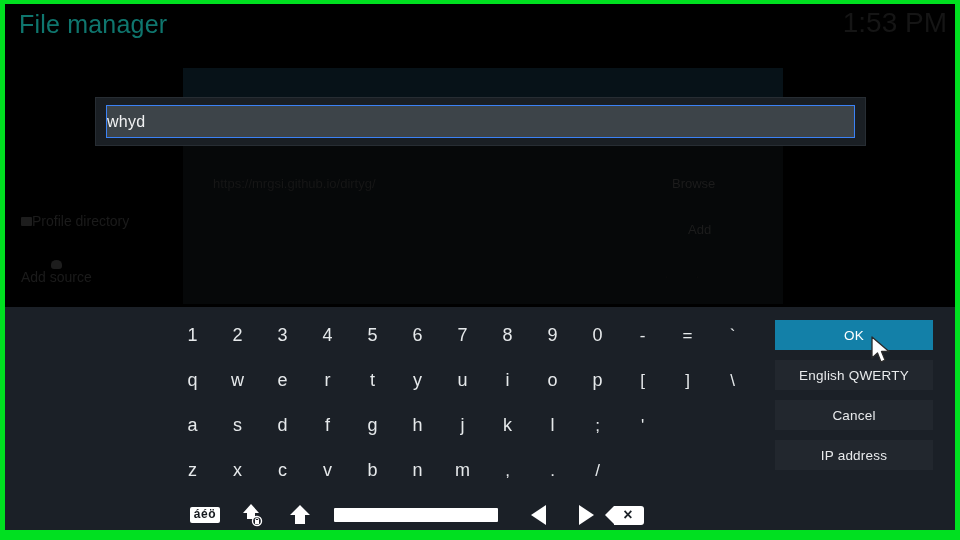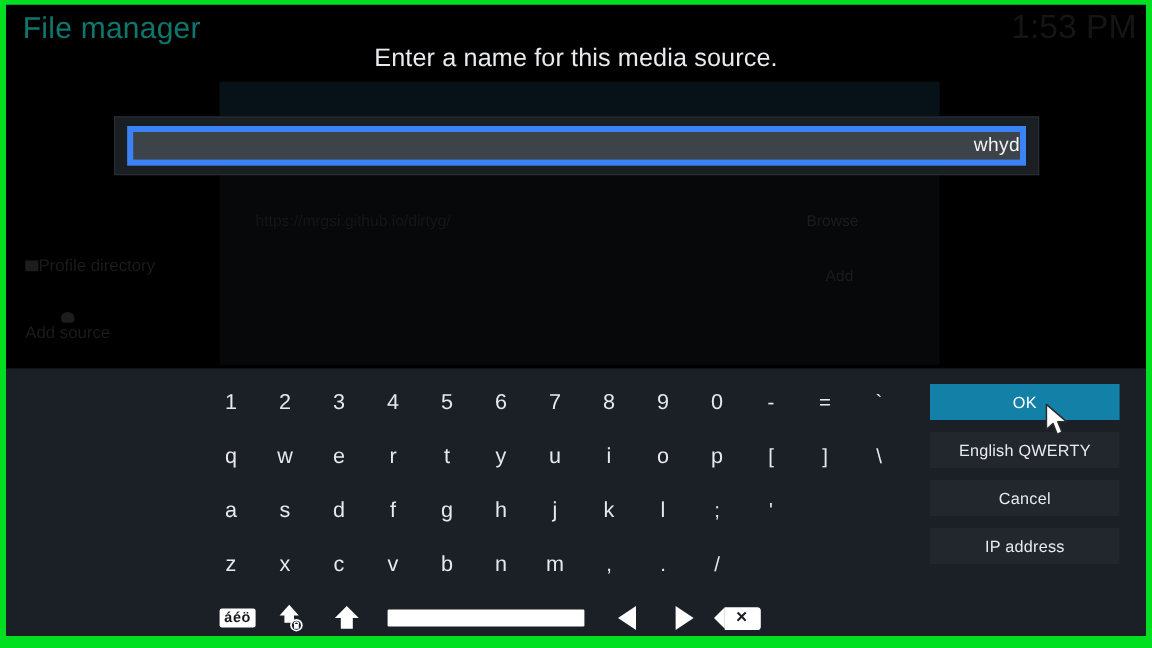--- a/index.html
+++ b/index.html
@@ -155,24 +155,24 @@
     border: 1px solid #272d33;
   }
 
   .edit-field {
     position: absolute;
     left: 101px;
     top: 101px;
     width: 749px;
     height: 33px;
     background: #3d4449;
-    border: 5px solid #3b82f6;
-    display: flex;
-    align-items: center;
-    justify-content: flex-end;
+    border: 1px solid #3b82f6;
+    display: flex;
+    align-items: center;
+    justify-content: flex-start;
   }
 
   .edit-value {
     font-size: 16px;
     color: #f1f2f3;
     letter-spacing: .3px;
   }
 
   
   .kb {
@@ -215,21 +215,21 @@
   .kb-func {
     display: flex;
     align-items: center;
     height: 44px;
     padding-left: 6px;
   }
 
   .fkey {
     display: flex;
     align-items: center;
-    justify-content: center;
+    justify-content: flex-end;
     height: 40px;
   }
 
   .fkey-accents {
     width: 44px;
   }
   .accent-box {
     background: #ffffff;
     color: #14181d;
     font-size: 12px;
@@ -357,21 +357,20 @@
         <span class="bg-side-ico"></span>
         <span>Profile directory</span>
       </div>
 
       <div class="bg-side-item i1">
         <span class="bg-side-ico round"></span>
         <span>Add source</span>
       </div>
     </div>
 
-    <div class="prompt">Enter a name for this media source.</div>
 
     <div class="edit-band"></div>
     <div class="edit-field">
       <span class="edit-value">whyd</span>
     </div>
 
     <div class="kb">
 
       <div class="kb-keys">
 

